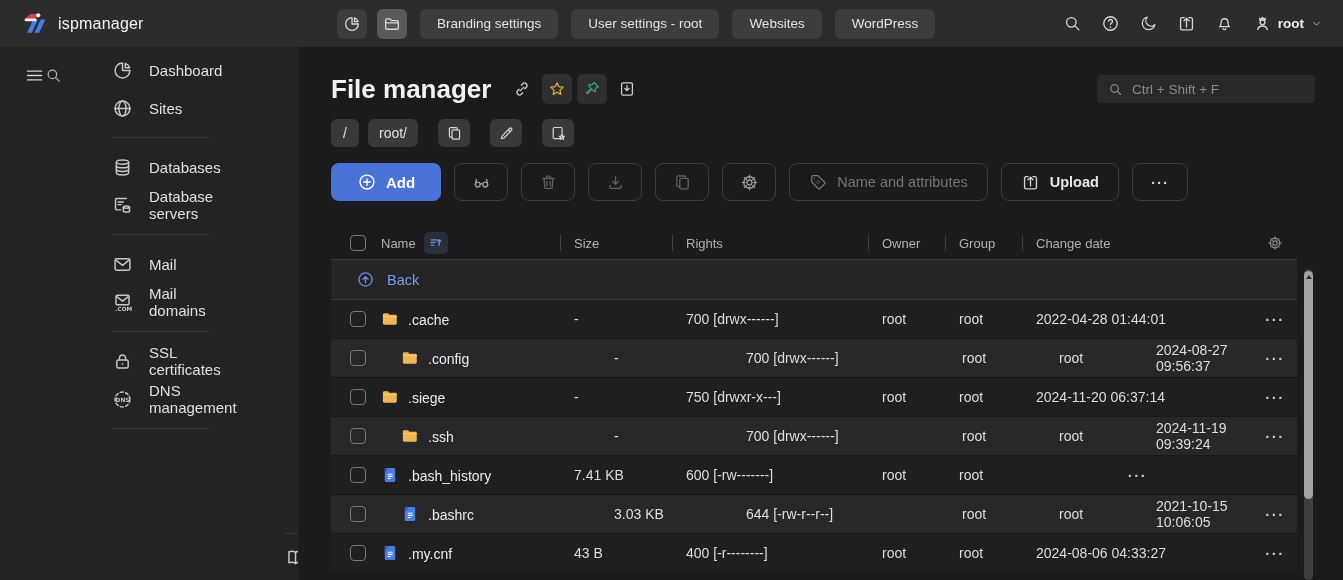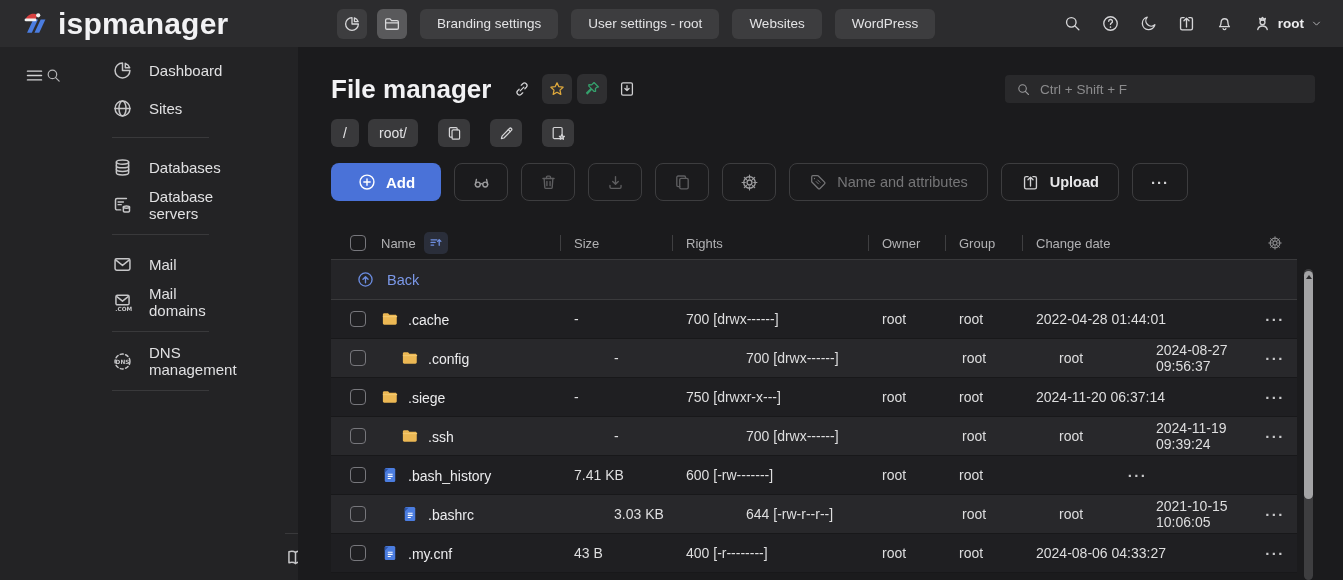--- a/index.html
+++ b/index.html
@@ -5,21 +5,21 @@
   * { margin:0; padding:0; box-sizing:border-box; }
   html,body { width:1343px; height:580px; overflow:hidden; background:#1b1b1d;
     font-family:"Liberation Sans","DejaVu Sans",sans-serif; color:#e4e4e6; }
   svg { display:block; }
   .ic { width:20px; height:20px; stroke:currentColor; fill:none; stroke-width:1.7;
     stroke-linecap:round; stroke-linejoin:round; }
 
   
   .topbar { height:47px; background:#2c2c2e; display:flex; align-items:center; padding:0 20px; }
   .logo { display:flex; align-items:center; gap:8px; width:317px; flex:none; }
-  .logo-text { font-size:30px; font-weight:700; color:#f2f2f4; letter-spacing:.2px; }
+  .logo-text { font-size:16px; font-weight:400; color:#f2f2f4; letter-spacing:.2px; }
   .tabs { display:flex; align-items:center; gap:10px; }
   .icon-tab { width:30px; height:30px; border:none; border-radius:6px; background:#3d3d3f;
     color:#d8d8da; display:flex; align-items:center; justify-content:center; cursor:pointer; }
   .icon-tab.active { background:#59595b; }
   .icon-tab .ic { width:18px; height:18px; }
   .tab { height:30px; border:none; border-radius:6px; background:#3d3d3f; color:#e3e3e5;
     font-size:13.5px; padding:0 17px; margin-left:3px; cursor:pointer;
     font-family:inherit; }
   .top-actions { margin-left:auto; display:flex; align-items:center; gap:19px; color:#d5d5d7; }
   .top-actions .ic { width:19px; height:19px; cursor:pointer; }
@@ -50,21 +50,21 @@
   
   .main { flex:1; padding:24px 28px 0 33px; position:relative; background:#1b1b1d; }
   .page-head { display:flex; align-items:center; height:36px; margin-bottom:12px; }
   .page-title { font-size:26px; font-weight:700; color:#f2f2f4; margin-right:16px; }
   .head-ic { width:30px; height:30px; display:flex; align-items:center; justify-content:center;
     border-radius:6px; cursor:pointer; margin-right:5px; color:#cfcfd1; background:transparent; border:none; }
   .head-ic.bg { background:#2f2f31; }
   .head-ic .ic { width:18px; height:18px; }
   .star-c { color:#dfa93c; }
   .pin-c { color:#35a06c; }
-  .searchbox { margin-left:auto; width:310px; height:28px; background:#29292b; border-radius:4px;
+  .searchbox { margin-left:auto; width:218px; height:28px; background:#29292b; border-radius:4px;
     display:flex; align-items:center; gap:9px; padding:0 11px; }
   .searchbox .ic { width:15px; height:15px; color:#9a9a9c; flex:none; }
   .searchbox input { flex:1; background:transparent; border:none; outline:none; color:#d6d6d8;
     font-size:13.5px; font-family:inherit; }
   .searchbox input::placeholder { color:#8b8b8d; }
 
   .breadcrumb { display:flex; align-items:center; gap:9px; margin-bottom:16px; }
   .chip { height:28px; min-width:28px; background:#39393b; border:none; border-radius:6px;
     color:#e2e2e4; font-size:14px; padding:0 11px; cursor:pointer; display:flex;
     align-items:center; justify-content:center; font-family:inherit; }
@@ -401,20 +401,26 @@
   </div>
         <div class="side-item">
     <svg class="ic">
             <use href="#i-mailcom"></use>
           </svg>
     <span>Mail domains</span>
   </div>
         <div class="sdiv"></div>
         <div class="side-item">
     <svg class="ic">
+            <use href="#i-lock"></use>
+          </svg>
+    <span>SSL certificates</span>
+  </div>
+        <div class="side-item">
+    <svg class="ic">
             <use href="#i-dns"></use>
           </svg>
     <span>DNS management</span>
   </div>
         <div class="sdiv"></div>
       </nav>
     <div class="arc-peek">
       <svg class="ic">
           <use href="#i-arc"></use>
         </svg>

